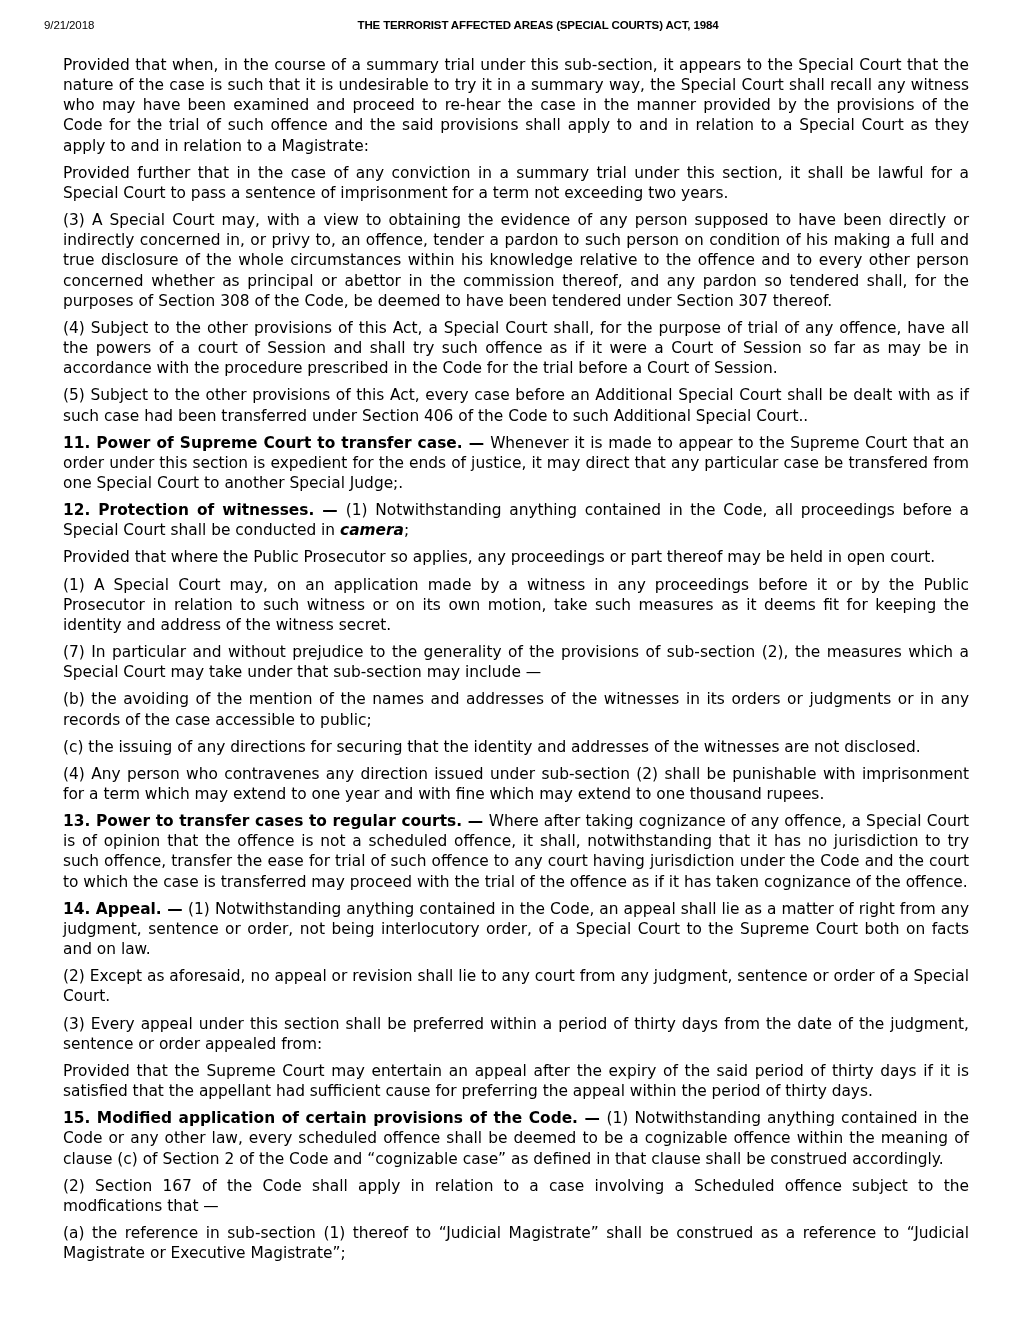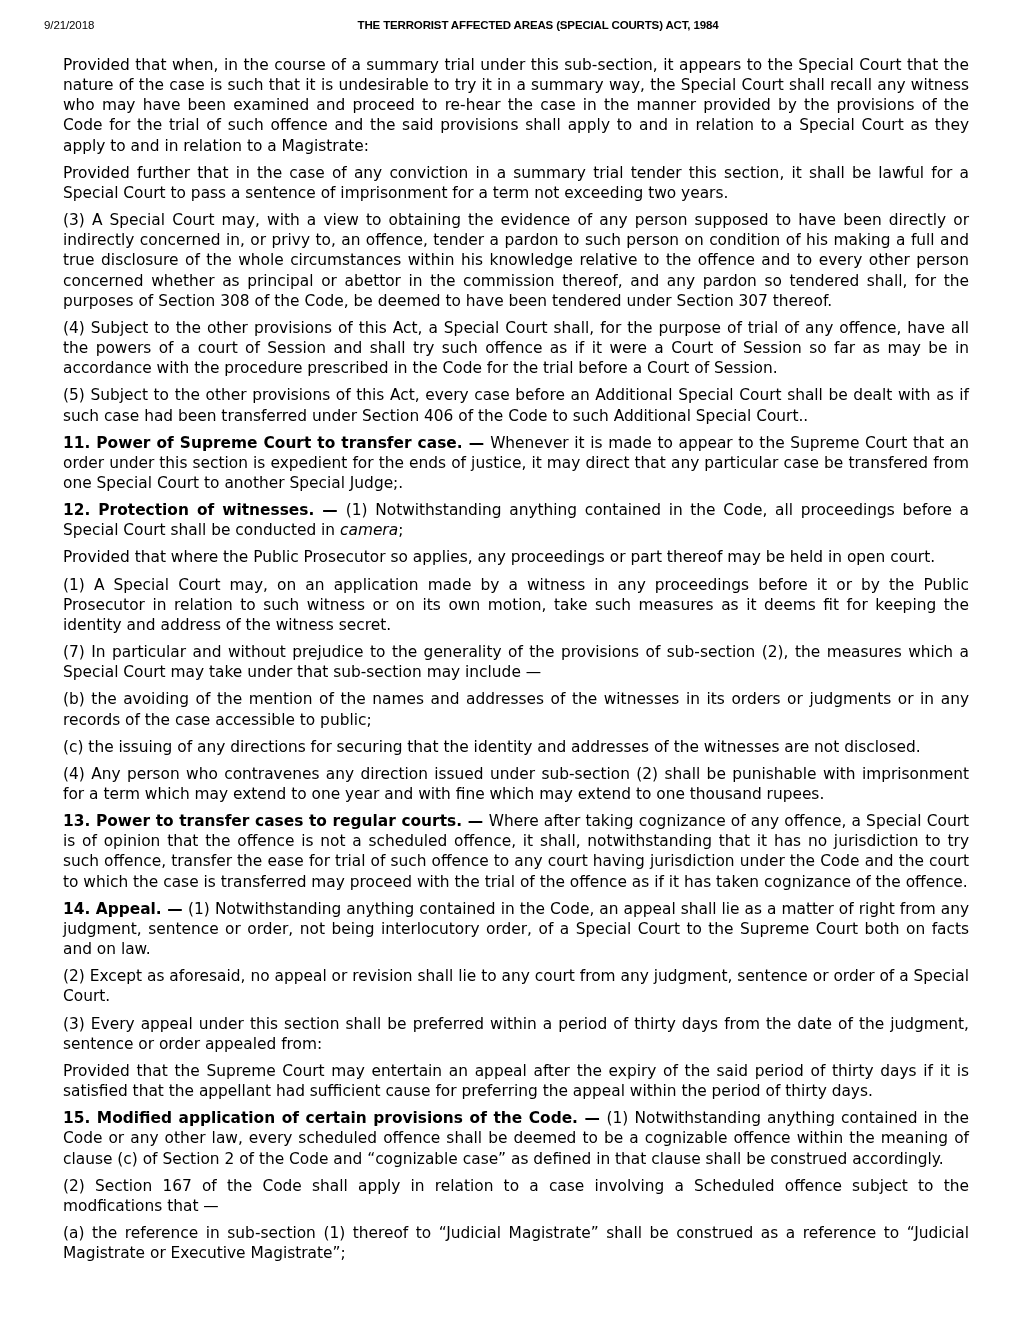--- a/index.html
+++ b/index.html
@@ -72,35 +72,36 @@
   .doc-body p {
     margin: 7px;
     padding: 0;
     text-align: justify;
   }
   .sec-head {
     font-weight: bold;
   }
   .ital {
     font-style: italic;
+    font-weight: bold;
   }
 </style>
 </head>
 <body>
 
 <div class="page">
 
   <div class="doc-header">
     <div class="hdr-date">9/21/2018</div>
     <div class="hdr-title">THE TERRORIST AFFECTED AREAS (SPECIAL COURTS) ACT, 1984</div>
   </div>
 
   <div class="doc-body" id="body-root">
       <p><span>Provided that when, in the course of a summary trial under this sub-section, it appears to the Special Court that the nature of the case is such that it is undesirable to try it in a summary way, the Special Court shall recall any witness who may have been examined and proceed to re-hear the case in the manner provided by the provisions of the Code for the trial of such offence and the said provisions shall apply to and in relation to  a Special Court as they apply to and in relation to a Magistrate:</span></p>
-      <p><span>Provided further that in the case of any conviction in a summary trial tender this section, it shall be lawful for a Special Court to pass a sentence of imprisonment for a term not exceeding two years.</span></p>
+      <p><span>Provided further that in the case of any conviction in a summary trial under this section, it shall be lawful for a Special Court to pass a sentence of imprisonment for a term not exceeding two years.</span></p>
       <p><span>(3) A Special Court may, with a view to obtaining the evidence of any person supposed to have been directly or indirectly concerned in, or privy to, an offence, tender a pardon to such person on condition of his making a full and true disclosure of the whole circumstances within his knowledge relative to the offence and to every other person concerned whether as principal or abettor in the commission thereof, and any pardon so tendered shall, for the purposes of Section 308 of the Code, be deemed to have been tendered under Section 307 thereof.</span></p>
       <p><span>(4) Subject to the other provisions of this Act, a Special Court shall, for the purpose of trial of any offence, have all the powers of a court of Session and shall try such offence as if it were a Court of Session so far as may be in accordance with the procedure prescribed in the Code for the trial before a Court of Session.</span></p>
       <p><span>(5) Subject to the other provisions of this Act, every case before an Additional Special Court shall be dealt with as if such case had been transferred under Section 406 of the Code to such Additional Special Court..</span></p>
       <p><span class="sec-head">11. Power of Supreme Court to transfer case.</span><span class="sec-head"> — </span><span>Whenever it is made to appear to the Supreme Court that an order under this section is expedient for the ends of justice, it may direct that any particular case be transfered from one Special Court to another Special Judge;.</span></p>
       <p><span class="sec-head">12. Protection of witnesses.</span><span class="sec-head"> — </span><span>(1) Notwithstanding anything contained in the Code, all proceedings before a Special Court shall be conducted in </span><span class="ital">camera</span><span>;</span></p>
       <p><span>Provided that where the Public Prosecutor so applies, any proceedings or part thereof may be held in open court.</span></p>
       <p><span>(1) A Special Court may, on an application made by a witness in any proceedings before it or by the Public Prosecutor in relation to such witness or on its own motion, take such measures as it deems fit for keeping the identity and address of the witness secret.</span></p>
       <p><span>(7) In particular and without prejudice to the generality of the provisions of sub-section (2), the measures which a Special Court may take under that sub-section may include —</span></p>
       <p><span>(b) the avoiding of the mention of the names and addresses of the witnesses in its orders or judgments or in any records of the case accessible to public;</span></p>
       <p><span>(c) the issuing of any directions for securing that the identity and addresses of the witnesses are not disclosed.</span></p>

